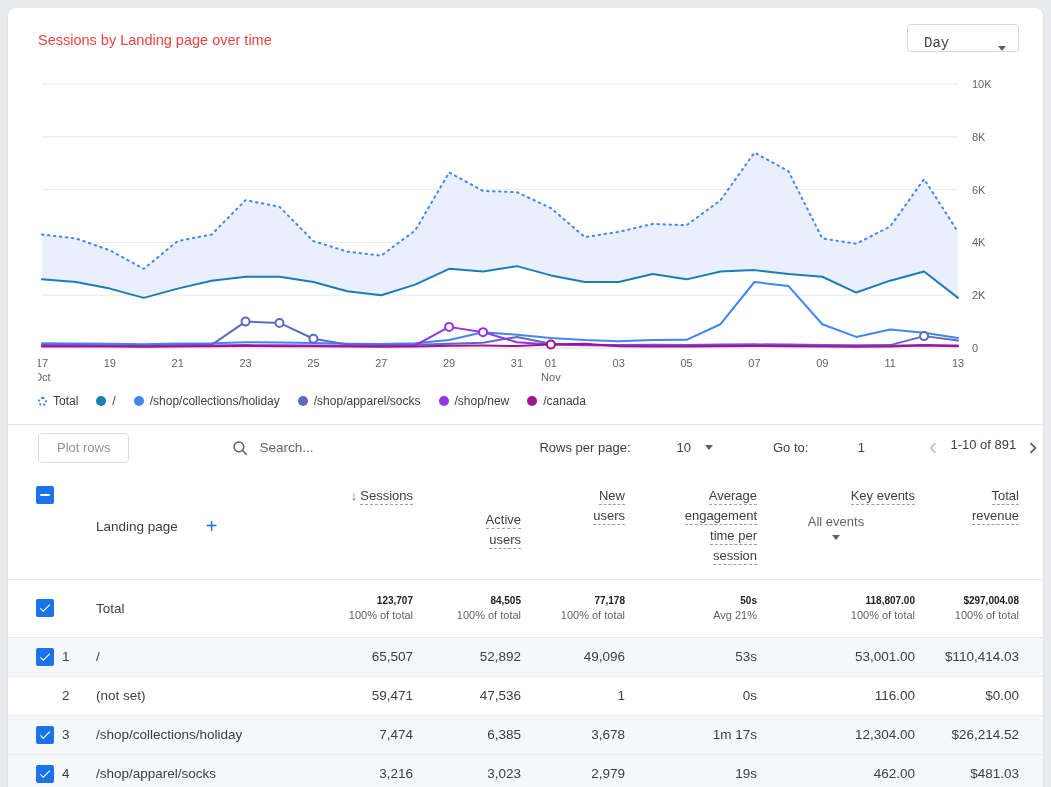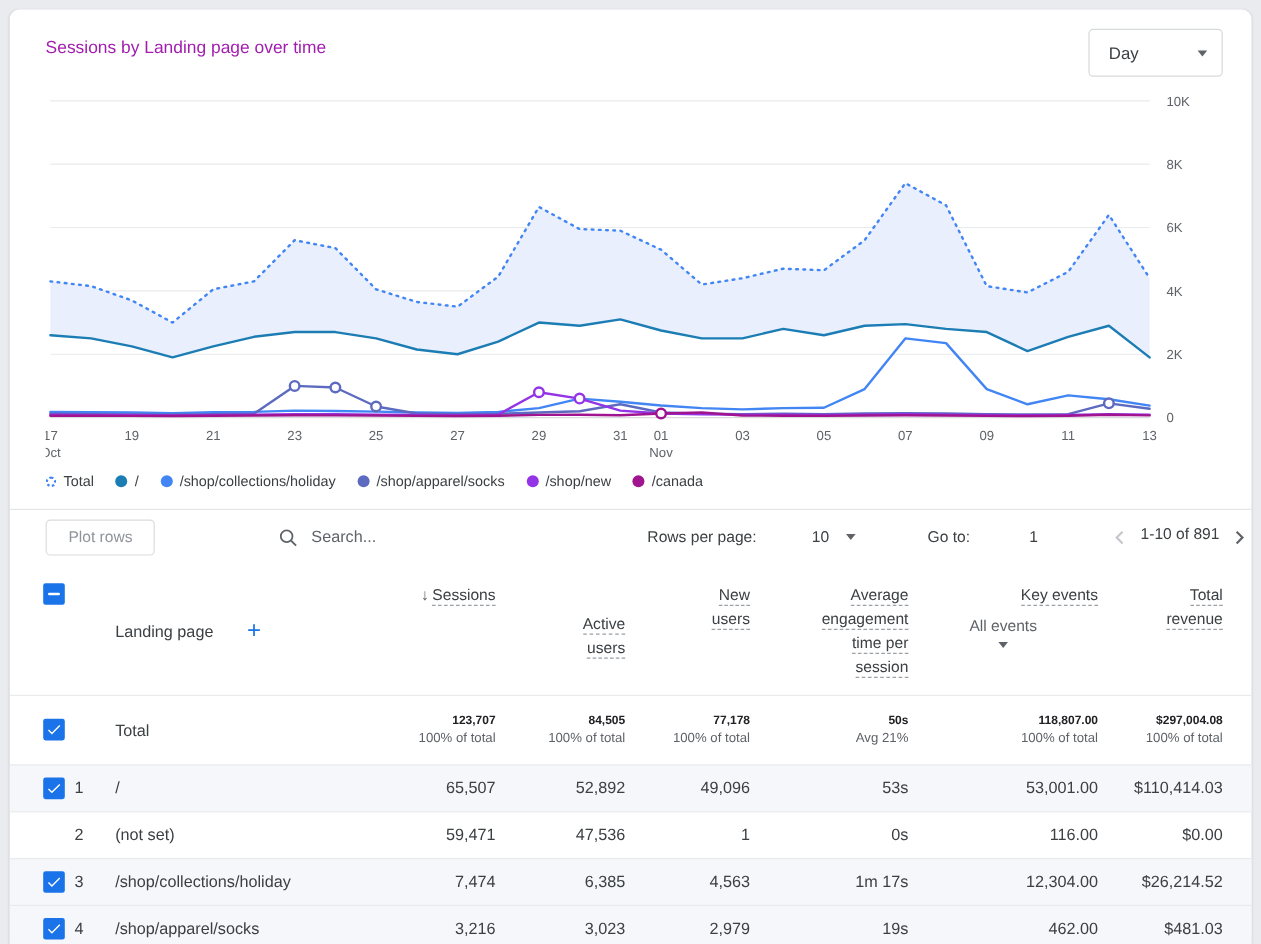--- a/index.html
+++ b/index.html
@@ -16,25 +16,25 @@
     border-radius: 8px;
     box-shadow: 0 1px 2px rgba(60,64,67,.2);
     overflow: hidden;
   }
 
   
   .card-header {
     display: flex; justify-content: space-between; align-items: flex-start;
     padding: 16px 24px 4px 30px; height: 62px;
   }
-  .card-title { font-size: 14.5px; color: #a21caf; padding-top: 8px; }
+  .card-title { font-size: 14.5px; color: #ef4444; padding-top: 8px; }
   .granularity {
-    display: flex; align-items: center; justify-content: space-between;
-    width: 112px; height: 40px; border: 1px solid #d6d9dc; border-radius: 4px;
-    padding: 0 12px 0 16px; cursor: pointer; font-size: 14px; color: #3c4043;
+    display: flex; align-items: flex-end; justify-content: space-between;
+    width: 112px; height: 28px; border: 1px solid #d6d9dc; border-radius: 4px;
+    padding: 0 12px 0 16px; cursor: pointer; font-size: 14px; color: #3c4043; font-family: Liberation Mono, monospace;
   }
   .caret {
     width: 0; height: 0; display: inline-block;
     border-left: 4.5px solid transparent; border-right: 4.5px solid transparent;
     border-top: 5px solid #5f6368;
   }
 
   
   .chart-wrap { padding: 2px 12px 0 30px; }
   svg { font-family: "Liberation Sans", sans-serif; display: block; }
@@ -341,21 +341,21 @@
       <div class="checkbox">
         <svg viewBox="0 0 24 24" width="14" height="14">
             <path fill="#fff" d="M9 16.17L4.83 12l-1.42 1.41L9 19 21 7l-1.41-1.41z"></path>
           </svg>
       </div>
     </div>
     <div class="cell rownum">3</div>
     <div class="cell lp">/shop/collections/holiday</div>
     <div class="cell metric">7,474</div>
     <div class="cell metric">6,385</div>
-    <div class="cell metric">4,563</div>
+    <div class="cell metric">3,678</div>
     <div class="cell metric">1m 17s</div>
     <div class="cell metric">12,304.00</div>
     <div class="cell metric">$26,214.52</div>
   </div>
 
   <div class="grid trow sel">
     <div class="cell cb">
       <div class="checkbox">
         <svg viewBox="0 0 24 24" width="14" height="14">
             <path fill="#fff" d="M9 16.17L4.83 12l-1.42 1.41L9 19 21 7l-1.41-1.41z"></path>

